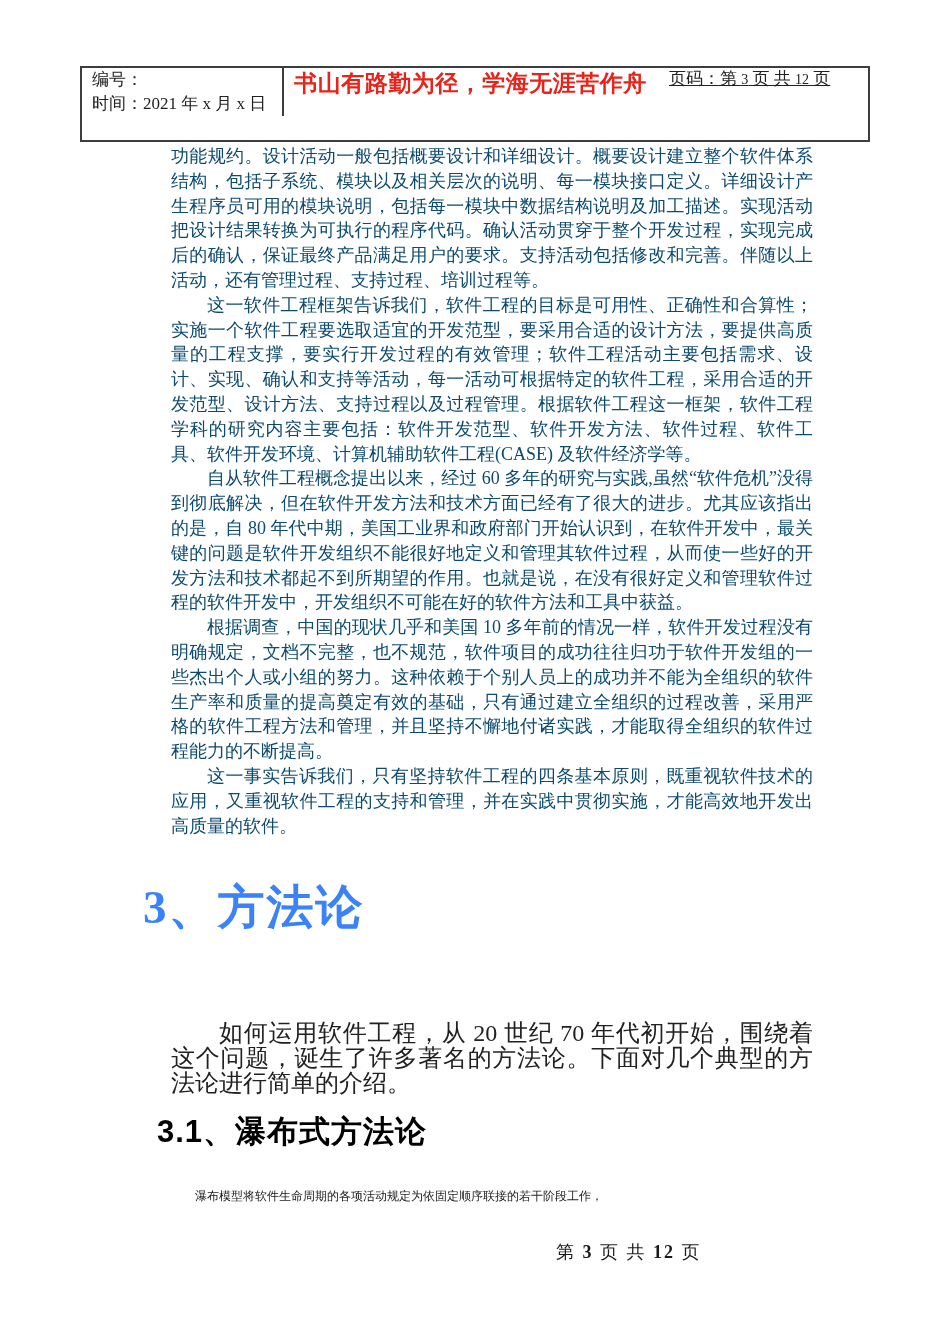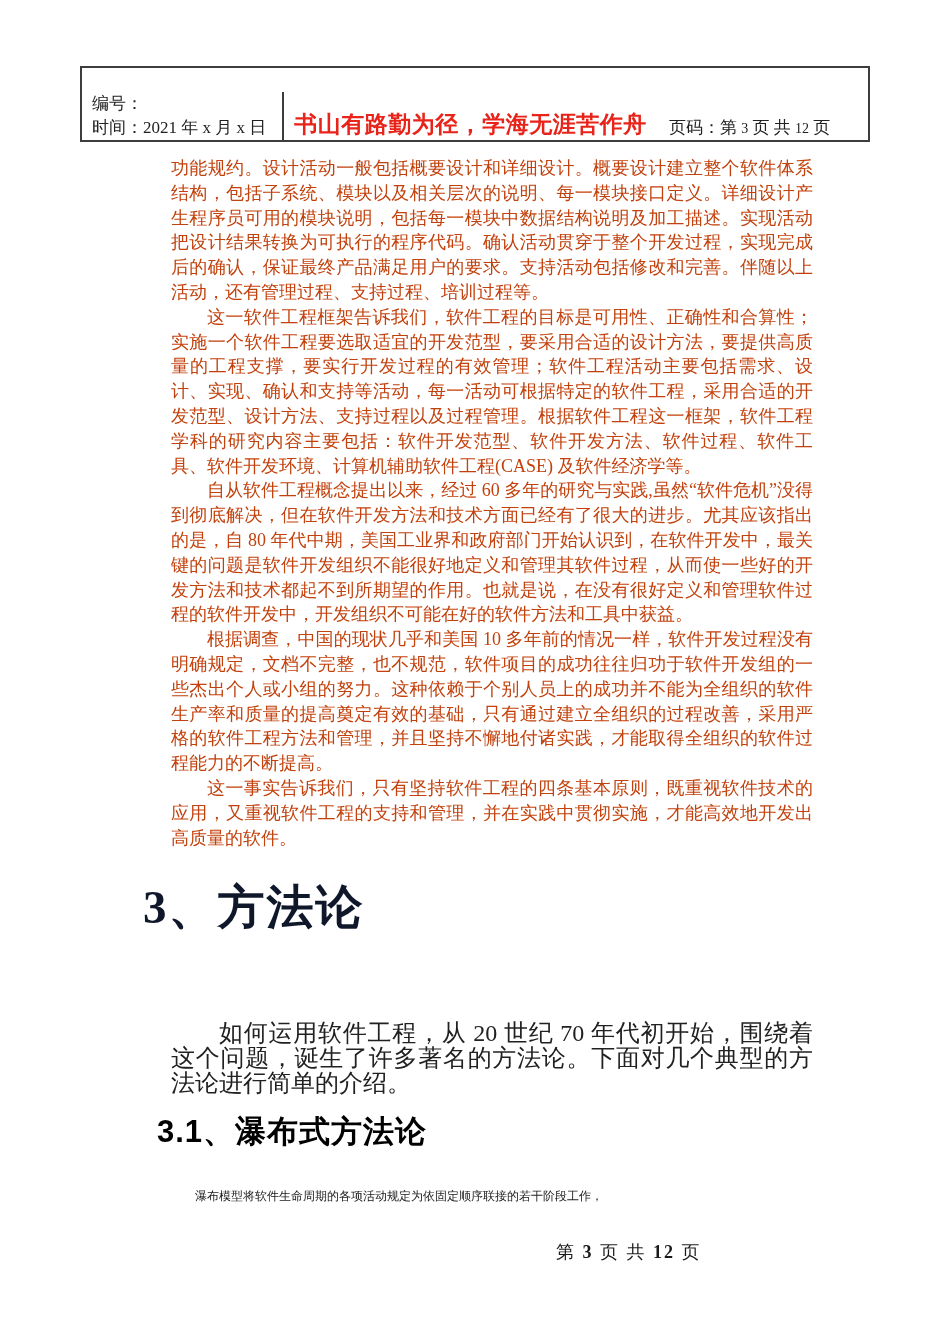--- a/index.html
+++ b/index.html
@@ -11,56 +11,56 @@
     font-family:"Liberation Serif","DejaVu Serif",serif;
     color:#212121;
   }
 
   
   .header-table {
     position:absolute; left:80px; top:66px;
     width:790px; height:76px;
     border:2px solid #3d3d3d;
     box-sizing:border-box;
-    display:flex; align-items:flex-end;
+    display:flex; align-items:flex-start;
     background:#fff;
   }
   .hcell { box-sizing:border-box; display:flex; flex-direction:column; justify-content:center; }
   .hcell-info {
     width:202px; border-right:2px solid #3d3d3d;
     padding-left:10px; font-size:17px; line-height:24px;
   }
   .hcell-motto {
     width:373px; align-items:center; justify-content:center;
   }
   .motto-text {
     color:#e8231a; font-weight:bold; font-size:23px;
     letter-spacing:0.5px; white-space:nowrap;
   }
   .hcell-page {
-    flex:1; padding-left:12px; font-size:17px; line-height:22px;
+    flex:1; padding-left:12px; font-size:17px; line-height:22px;text-decoration:underline;
   }
   .hdr-num { font-size:14px; }
 
   
   .doc-body {
-    position:absolute; left:171px; top:156px; width:642px;
+    position:absolute; left:171px; top:144px; width:642px;
     font-size:18px; line-height:24.8px;
     text-align:justify; text-justify:inter-ideograph;
-    color:#c2410c;
+    color:#0c4a6e;
   }
   .doc-body p { margin:0; }
   p.indent { text-indent:2em;font-family:Liberation Serif, serif; }
 
   
   .heading-1 {
     position:absolute; left:143px; top:882px;
     font-size:47px; line-height:1.1; font-weight:bold;
     font-family:"Liberation Serif","DejaVu Serif",serif;
-    letter-spacing:2px; color:#0f172a;
+    letter-spacing:2px; color:#3b82f6;
     margin:0;
   }
   .heading-2 {
     position:absolute; left:141px; top:1099px;
     font-size:31px; line-height:1.1; font-weight:bold;
     font-family:"Liberation Sans","DejaVu Sans",sans-serif;
     letter-spacing:1px; color:#000;
     margin:16px;
   }
 

